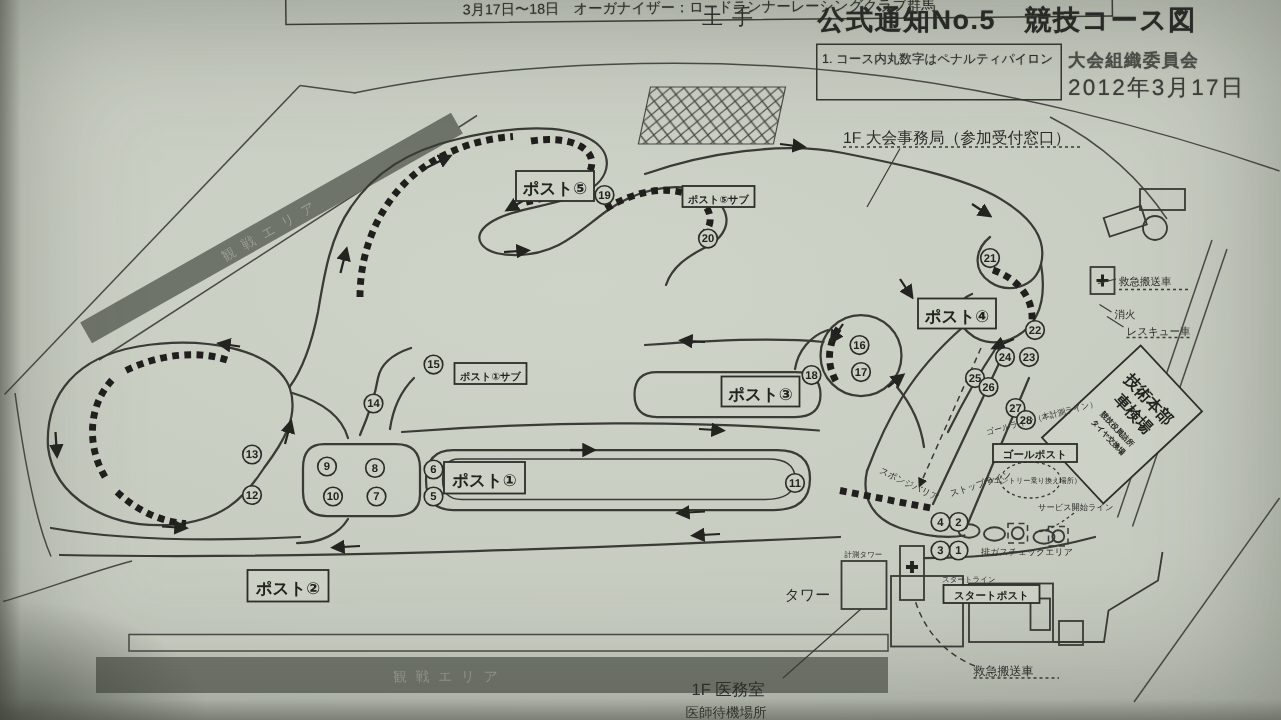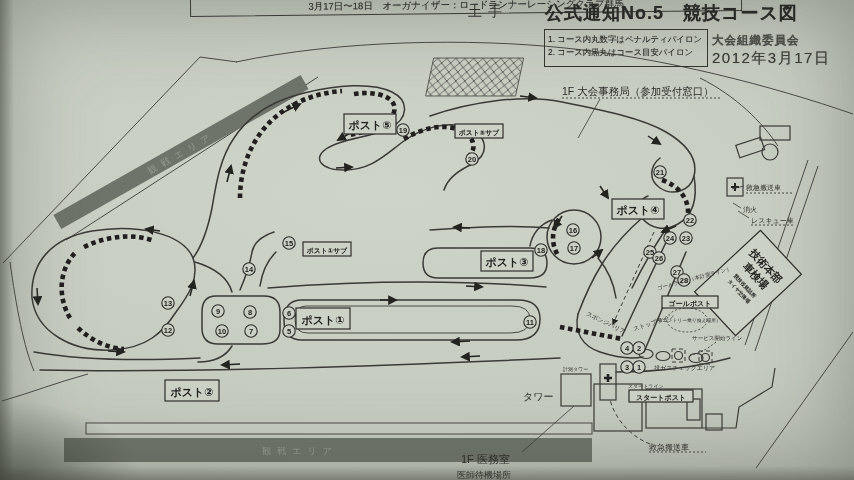--- a/index.html
+++ b/index.html
@@ -374,21 +374,20 @@
         <text x="457" y="478" class="lbl" font-size="9">医師待機場所</text>
       </g>
 </svg>
 
 <div class="hdr" id="tl-box">
   <span>3月17日〜18日　オーガナイザー：ロードランナーレーシングクラブ群馬</span>
 </div>
 <div class="hdr" id="title">公式通知No.5　競技コース図</div>
 <div class="hdr" id="notes">
   <div>1. コース内丸数字はペナルティパイロン</div>
-  <div>2. コース内黒丸はコース目安パイロン</div>
 </div>
 <div class="hdr" id="committee">大会組織委員会</div>
 <div class="hdr" id="date">2012年3月17日</div>
 
 <div class="shade" id="vig"></div>
 <div class="shade" id="sh-bl"></div>
 <div class="shade" id="sh-b"></div>
 <div class="shade" id="sh-l"></div>
 
 </div>

